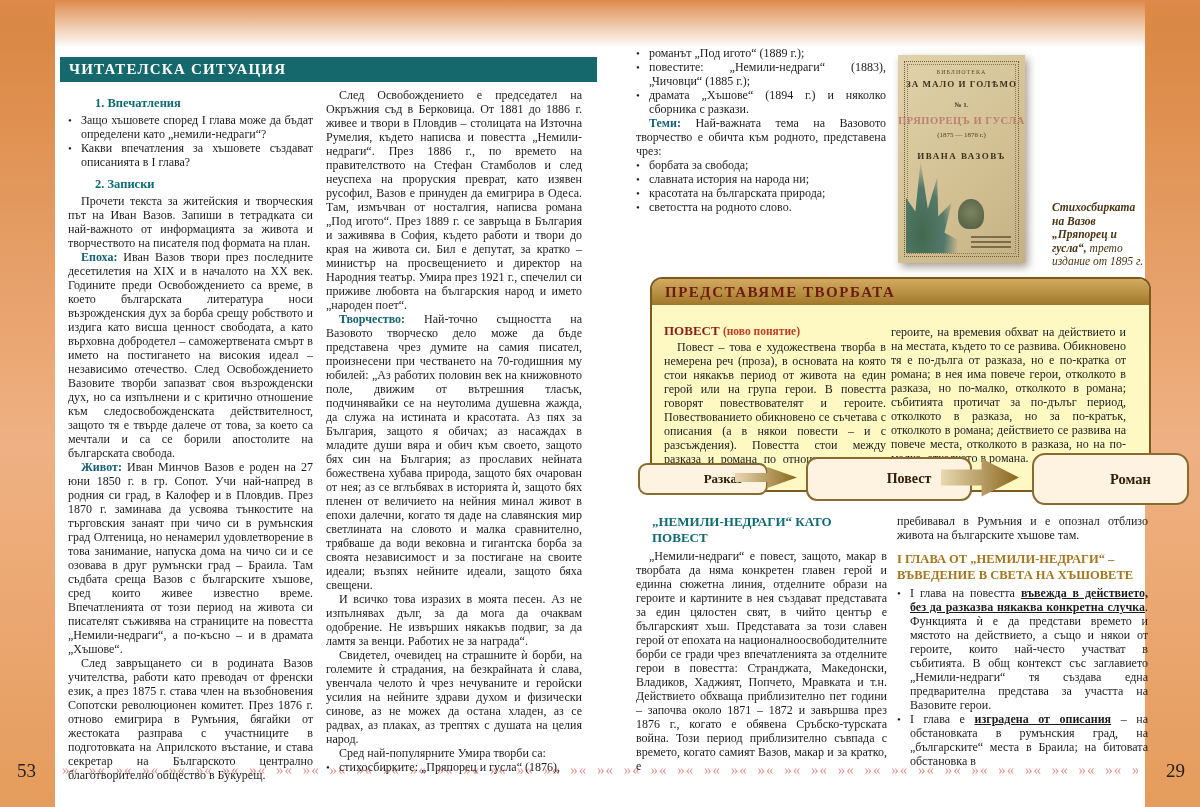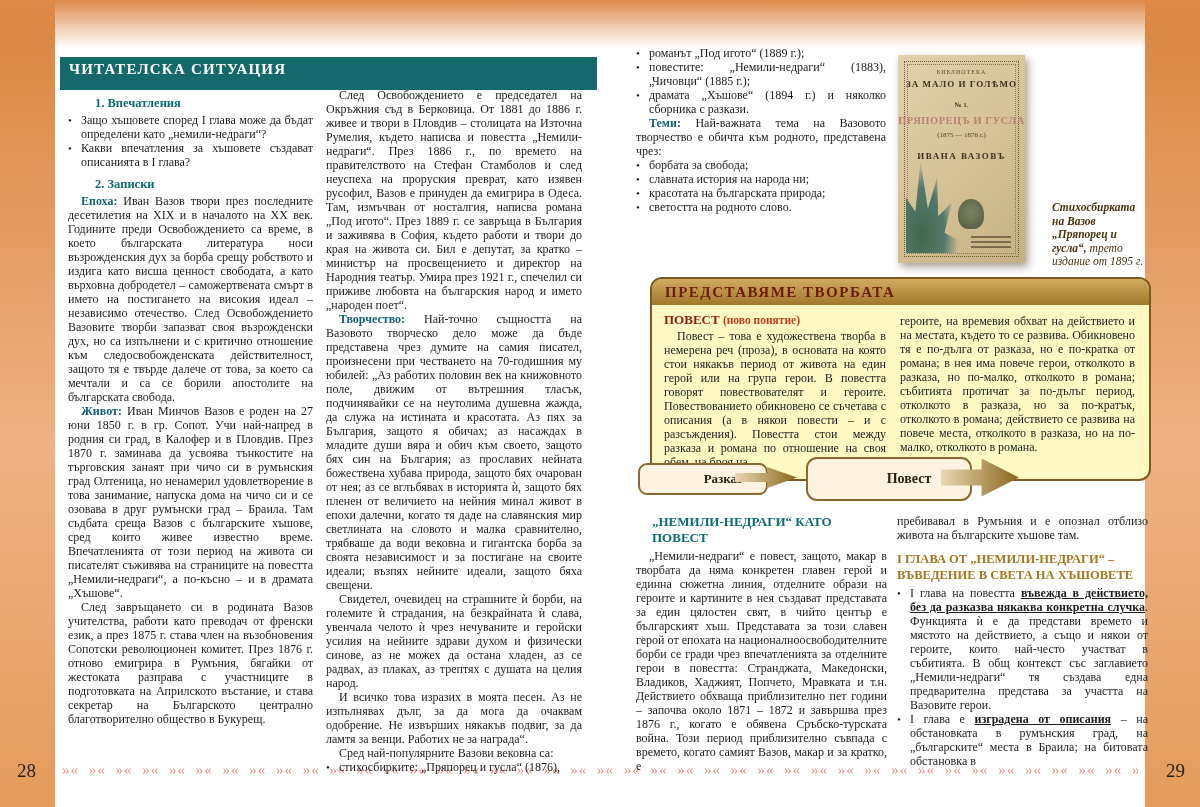--- a/index.html
+++ b/index.html
@@ -20,21 +20,21 @@
     white-space:nowrap;color:#e2938a;font-size:15px;letter-spacing:1px;word-spacing:5px;z-index:2;}
   
   p.b{font-size:12px;line-height:14px;margin:0;text-align:justify;}
   p.ind{text-indent:13px;}
   .lead{font-weight:bold;color:#135f74;}
   .li{display:flex;}
   .li .dot{flex:0 0 13px;font-size:11px;line-height:14px;color:#1d1d1d;}
   .li p{flex:1;}
   .h-teal{color:#0e6b74;font-weight:bold;font-size:12.5px;line-height:15px;margin:0;}
   
-  .rs-header{position:absolute;left:60px;top:57px;width:537px;height:33px;background:#15696d;z-index:3;}
+  .rs-header{position:absolute;left:60px;top:57px;width:537px;height:25px;background:#15696d;z-index:3;}
   .rs-header span{display:block;color:#ffffff;font-weight:bold;font-size:15px;line-height:25px;
     letter-spacing:1.2px;padding-left:9px;}
   .lp-col1{position:absolute;left:68px;top:92px;width:245px;z-index:3;}
   .lp-col2{position:absolute;left:326px;top:88px;width:256px;z-index:3;}
   .mt8{margin-top:8px;} .mt4{margin-top:4px;} .mb2{margin-bottom:2px;margin-left:27px;}
   
   .rp-top{position:absolute;left:636px;top:46px;width:250px;z-index:3;}
   .hang{margin-left:13px;}
   
   .cover{position:absolute;left:898px;top:55px;width:127px;height:208px;z-index:3;
@@ -58,21 +58,21 @@
   .cv-foot i{display:block;height:2px;background:#5a4c30;margin:3px 0;opacity:.7;}
   .caption{position:absolute;left:1052px;top:201px;width:94px;z-index:3;
     font-size:11.5px;line-height:13.5px;color:#4a3413;font-style:italic;}
   .caption .cap-main{font-weight:bold;}
   
   .box{position:absolute;left:650px;top:277px;width:497px;z-index:3;background:#fef9c3;
     border:2px solid #7a5a20;border-radius:12px;overflow:hidden;}
   .box-bar{height:26px;background:linear-gradient(to bottom,#d2ab60,#a1782a);}
   .box-bar span{display:block;font-weight:bold;font-size:15px;line-height:26px;letter-spacing:1.5px;
     color:#6f1b12;padding-left:13px;}
-  .box-cols{display:flex;gap:14px;padding:7px 12px 10px 12px;}
+  .box-cols{display:flex;gap:5px;padding:18px 12px 10px 12px;}
   .box-c1{width:222px;} .box-c2{width:235px;padding-top:2px;}
   .term{font-weight:bold;font-size:13px;color:#8c1c12;margin:0 0 1px 0;}
   .term-note{font-weight:bold;font-size:11.5px;color:#c23b22;}
   
   .diagram{position:absolute;left:638px;top:452px;width:509px;height:54px;z-index:3;}
   .dg-box{position:absolute;background:#fdf3e0;border:2px solid #8a6a2e;display:flex;
     align-items:center;justify-content:center;font-weight:bold;color:#30200a;padding-left:40px;}
   .dg1{left:0;top:11px;width:86px;height:28px;border-radius:9px;font-size:13px;}
   .dg2{left:168px;top:5px;width:122px;height:40px;border-radius:11px;font-size:14px;}
   .dg3{left:394px;top:1px;width:113px;height:48px;border-radius:13px;font-size:14.5px;}
@@ -87,49 +87,50 @@
   .h-gold{color:#a5761e;font-weight:bold;font-size:12.5px;line-height:15.5px;margin:10px 0 3px 0;text-align:left;}
   .bold-in{font-weight:bold;text-decoration:underline;}
 </style>
 </head>
 <body>
 
 <div class="strip strip-left"></div>
 <div class="strip strip-right"></div>
 <div class="top-band"></div>
 <div class="ornament">»« »« »« »« »« »« »« »« »« »« »« »« »« »« »« »« »« »« »« »« »« »« »« »« »« »« »« »« »« »« »« »« »« »« »« »« »« »« »« »« »« »«</div>
-<div class="pagenum pagenum-left">28</div>
+<div class="pagenum pagenum-left">53</div>
 <div class="pagenum pagenum-right">29</div>
 
 <div class="rs-header">
   <span>ЧИТАТЕЛСКА СИТУАЦИЯ</span>
 </div>
 
 <div class="lp-col1">
   <p class="h-teal mt4 mb2">1. Впечатления</p>
   <div class="li">
     <span class="dot">•</span>
     <p class="b">Защо хъшовете според I глава може да бъдат определени като „немили-недраги“?</p>
   </div>
   <div class="li">
     <span class="dot">•</span>
     <p class="b">Какви впечатления за хъшовете създават описанията в I глава?</p>
   </div>
   <p class="h-teal mt8 mb2">2. Записки</p>
+  <p class="b ind">Прочети текста за житейския и творческия път на Иван Вазов. Запиши в тетрадката си най-важното от информацията за живота и творчеството на писателя под формата на план.</p>
   <p class="b ind"><span class="lead">Епоха:</span><span> Иван Вазов твори през последните десетилетия на XIX и в началото на XX век. Годините преди Освобождението са време, в което българската литература носи възрожденския дух за борба срещу робството и издига като висша ценност свободата, а като върховна добродетел – саможертвената смърт в името на постигането на високия идеал – независимо отечество. След Освобождението Вазовите творби запазват своя възрожденски дух, но са изпълнени и с критично отношение към следосвобожденската действителност, защото тя е твърде далече от това, за което са мечтали и са се борили апостолите на българската свобода.</span></p>
   <p class="b ind"><span class="lead">Живот:</span><span> Иван Минчов Вазов е роден на 27 юни 1850 г. в гр. Сопот. Учи най-напред в родния си град, в Калофер и в Пловдив. През 1870 г. заминава да усвоява тънкостите на търговския занаят при чичо си в румънския град Олтеница, но ненамерил удовлетворение в това занимание, напуска дома на чичо си и се озовава в друг румънски град – Браила. Там съдбата среща Вазов с българските хъшове, сред които живее известно време. Впечатленията от този период на живота си писателят съживява на страниците на повестта „Немили-недраги“, а по-късно – и в драмата „Хъшове“.</span></p>
   <p class="b ind">След завръщането си в родината Вазов учителства, работи като преводач от френски език, а през 1875 г. става член на възобновения Сопотски революционен комитет. През 1876 г. отново емигрира в Румъния, бягайки от жестоката разправа с участниците в подготовката на Априлското въстание, и става секретар на Българското централно благотворително общество в Букурещ.</p>
 </div>
 
 <div class="lp-col2">
   <p class="b ind">След Освобождението е председател на Окръжния съд в Берковица. От 1881 до 1886 г. живее и твори в Пловдив – столицата на Източна Румелия, където написва и повестта „Немили-недраги“. През 1886 г., по времето на правителството на Стефан Стамболов и след неуспеха на проруския преврат, като изявен русофил, Вазов е принуден да емигрира в Одеса. Там, измъчван от носталгия, написва романа „Под игото“. През 1889 г. се завръща в България и заживява в София, където работи и твори до края на живота си. Бил е депутат, за кратко – министър на просвещението и директор на Народния театър. Умира през 1921 г., спечелил си приживе любовта на българския народ и името „народен поет“.</p>
   <p class="b ind"><span class="lead">Творчество:</span><span> Най-точно същността на Вазовото творческо дело може да бъде представена чрез думите на самия писател, произнесени при честването на 70-годишния му юбилей: „Аз работих половин век на книжовното поле, движим от вътрешния тласък, подчинявайки се на неутолима душевна жажда, да служа на истината и красотата. Аз пях за България, защото я обичах; аз насаждах в младите души вяра и обич към своето, защото бях син на България; аз прославих нейната божествена хубава природа, защото бях очарован от нея; аз се вглъбявах в историята ѝ, защото бях пленен от величието на нейния минал живот в епохи далечни, когато тя даде на славянския мир светлината на словото и малка сравнително, трябваше да води вековна и гигантска борба за своята независимост и за постигане на своите идеали; възпях нейните идеали, защото бяха свещени.</span></p>
+  <p class="b ind">И всичко това изразих в моята песен. Аз не изпълнявах дълг, за да мога да очаквам одобрение. Не извърших някакъв подвиг, за да ламтя за венци. Работих не за награда“.</p>
   <p class="b ind">Свидетел, очевидец на страшните ѝ борби, на големите ѝ страдания, на безкрайната ѝ слава, увенчала челото ѝ чрез нечуваните и геройски усилия на нейните здрави духом и физически синове, аз не можех да остана хладен, аз се радвах, аз плаках, аз трептях с душата на целия народ.</p>
-  <p class="b ind">И всичко това изразих в моята песен. Аз не изпълнявах дълг, за да мога да очаквам одобрение. Не извърших някакъв подвиг, за да ламтя за венци. Работих не за награда“.</p>
-  <p class="b ind">Сред най-популярните Вазови вековна са:</p>
+  <p class="b ind">Сред най-популярните Умира творби са:</p>
   <div class="li">
     <span class="dot">•</span>
     <p class="b">стихосбирките: „Пряпорец и гусла“ (1876),</p>
   </div>
 </div>
 
 <div class="rp-top">
   <div class="li">
     <span class="dot">•</span>
     <p class="b">романът „Под игото“ (1889 г.);</p>
@@ -195,20 +196,21 @@
       <p class="b">героите, на времевия обхват на действието и на местата, където то се развива. Обикновено тя е по-дълга от разказа, но е по-кратка от романа; в нея има повече герои, отколкото в разказа, но по-малко, отколкото в романа; събитията протичат за по-дълъг период, отколкото в разказа, но за по-кратък, отколкото в романа; действието се развива на повече места, отколкото в разказа, но на по-малко, отколкото в романа.</p>
     </div>
   </div>
 </div>
 
 <div class="diagram">
   <div class="dg-box dg1">Разказ</div>
   <div class="dg-arrow ar1"></div>
   <div class="dg-box dg2">Повест</div>
   <div class="dg-arrow ar2"></div>
+  <div class="dg-box dg3">Роман</div>
 </div>
 
 <div class="rp-sec1">
   <p class="h-sec1">„НЕМИЛИ-НЕДРАГИ“ КАТО ПОВЕСТ</p>
   <p class="b ind">„Немили-недраги“ е повест, защото, макар в творбата да няма конкретен главен герой и единна сюжетна линия, отделните образи на героите и картините в нея създават представата за един цялостен свят, в чийто център е българският хъш. Представата за този славен герой от епохата на националноосвободителните борби се гради чрез впечатленията за отделните герои в повестта: Странджата, Македонски, Владиков, Хаджият, Попчето, Мравката и т.н. Действието обхваща приблизително пет години – започва около 1871 – 1872 и завършва през 1876 г., когато е обявена Сръбско-турската война. Този период приблизително съвпада с времето, когато самият Вазов, макар и за кратко, е</p>
 </div>
 
 <div class="rp-sec2">
   <p class="b">пребивавал в Румъния и е опознал отблизо живота на българските хъшове там.</p>
   <p class="h-gold">I ГЛАВА ОТ „НЕМИЛИ-НЕДРАГИ“ – ВЪВЕДЕНИЕ В СВЕТА НА ХЪШОВЕТЕ</p>

